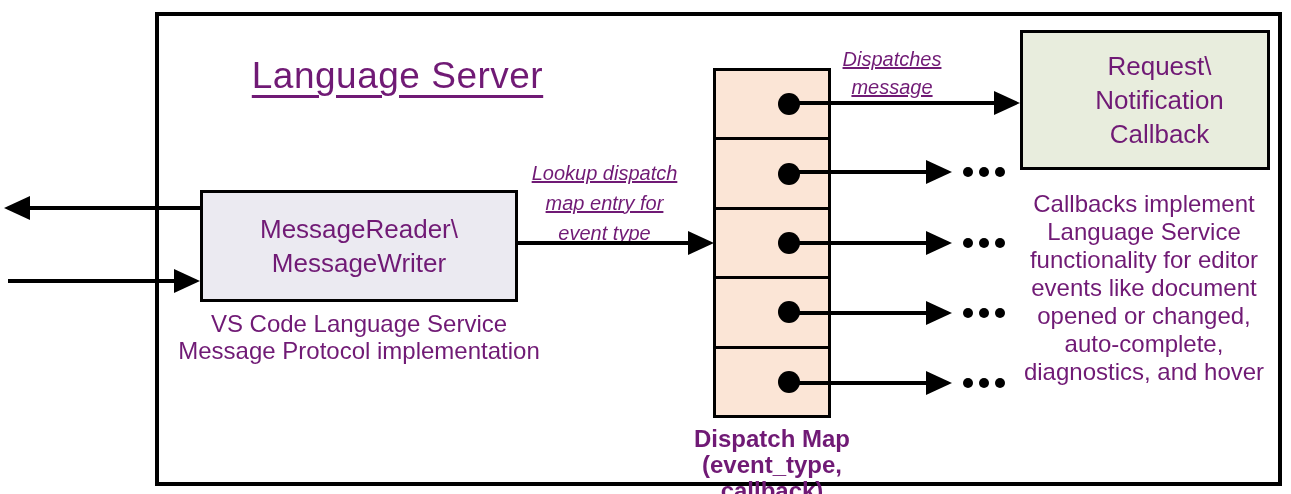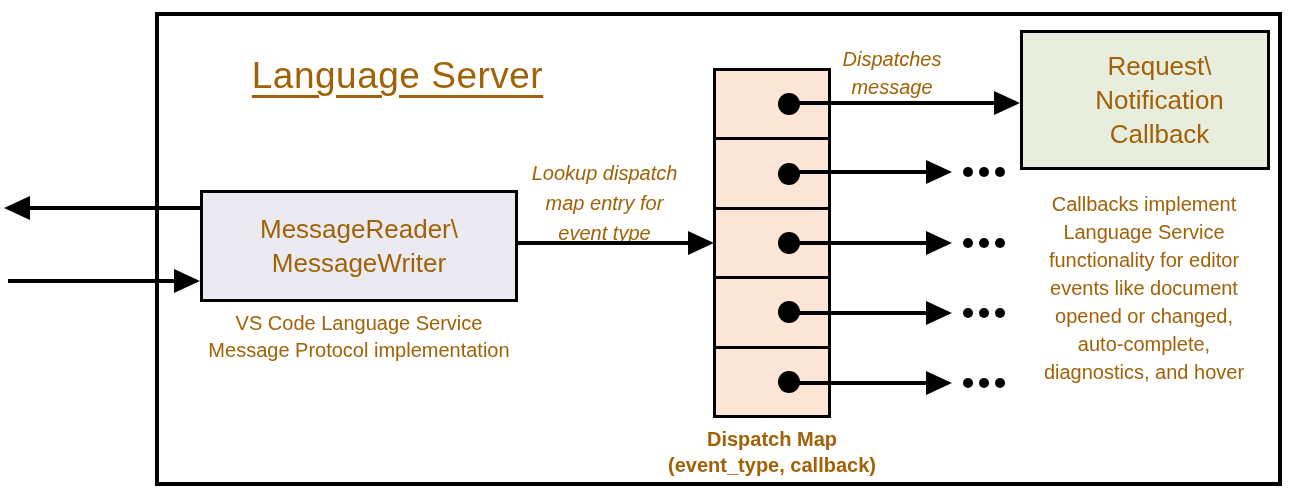--- a/index.html
+++ b/index.html
@@ -1,35 +1,35 @@
 <!DOCTYPE html>
 <html><head>
 <meta charset="utf-8">
 <style>
   html,body{margin:0;padding:0;background:#fff;}
   .canvas{
     position:relative;width:1291px;height:494px;background:#ffffff;overflow:hidden;
-    font-family:"Liberation Sans",sans-serif;color:#a16207;
+    font-family:"Liberation Sans",sans-serif;color:#701a75;
   }
   .abs{position:absolute;}
   .ml{white-space:pre-line;}
   .outer-box{
     left:155px;top:12px;width:1127px;height:474px;
     border:4px solid #000;box-sizing:border-box;background:#fff;
   }
   .title{
     left:230px;top:55px;width:335px;text-align:center;
     font-size:37px;letter-spacing:0.5px;
     text-decoration:underline;text-decoration-thickness:3px;text-underline-offset:7px;
   }
   .hline{height:4px;background:#000;}
   .head-right{width:0;height:0;border-top:12px solid transparent;border-bottom:12px solid transparent;border-left:26px solid #000;}
   .head-left{width:0;height:0;border-top:12px solid transparent;border-bottom:12px solid transparent;border-right:26px solid #000;}
-  .annot{font-style:italic;font-size:20px;line-height:28px;text-align:center;}
-  .caption{font-size:20px;line-height:28px;text-align:center;}
+  .annot{font-style:italic;font-size:20px;line-height:28px;text-align:center;text-decoration:underline;}
+  .caption{font-size:24px;line-height:28px;text-align:center;}
   .node{
     border:3px solid #000;box-sizing:border-box;
     display:flex;align-items:center;justify-content:center;
     font-size:26px;line-height:34px;text-align:center;
   }
   .reader-box{left:200px;top:190px;width:318px;height:112px;}
   .callback-box{left:1020px;top:30px;width:250px;height:140px;padding-left:29px;}
   .dispatch-col{
     left:713px;top:68px;width:118px;height:350px;
     border:3px solid #000;box-sizing:border-box;

